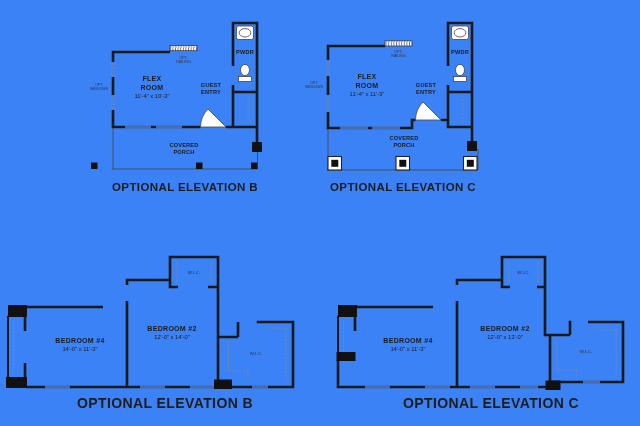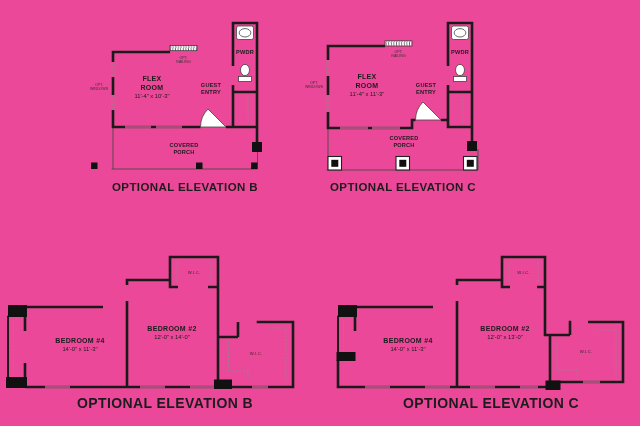--- a/index.html
+++ b/index.html
@@ -1,16 +1,16 @@
 <!DOCTYPE html>
 <html><head>
 <meta charset="utf-8">
 <style>
   html,body{margin:0;padding:0;background:#ffffff;}
-  .stage{position:relative;width:640px;height:426px;background:#ec4899;overflow:hidden;}
+  .stage{position:relative;width:640px;height:426px;background:#3b82f6;overflow:hidden;}
   svg{position:absolute;left:0;top:0;}
   text{font-family:"Liberation Sans",sans-serif;fill:#1c1c1c;text-anchor:middle;}
   .cap-sm{font-size:11.5px;font-weight:bold;letter-spacing:.4px;}
   .cap-lg{font-size:14px;font-weight:bold;letter-spacing:.4px;}
   .room{font-size:7px;font-weight:bold;letter-spacing:.3px;}
   .dims{font-size:5.8px;}
   .lbl{font-size:5.6px;font-weight:bold;letter-spacing:.2px;}
   .wic{font-size:4.2px;letter-spacing:.2px;fill:#2a2a2a;}
   .tiny{font-size:3.6px;fill:#333;}
   .wall{stroke:#1a1a1a;stroke-width:2.6;fill:none;}

